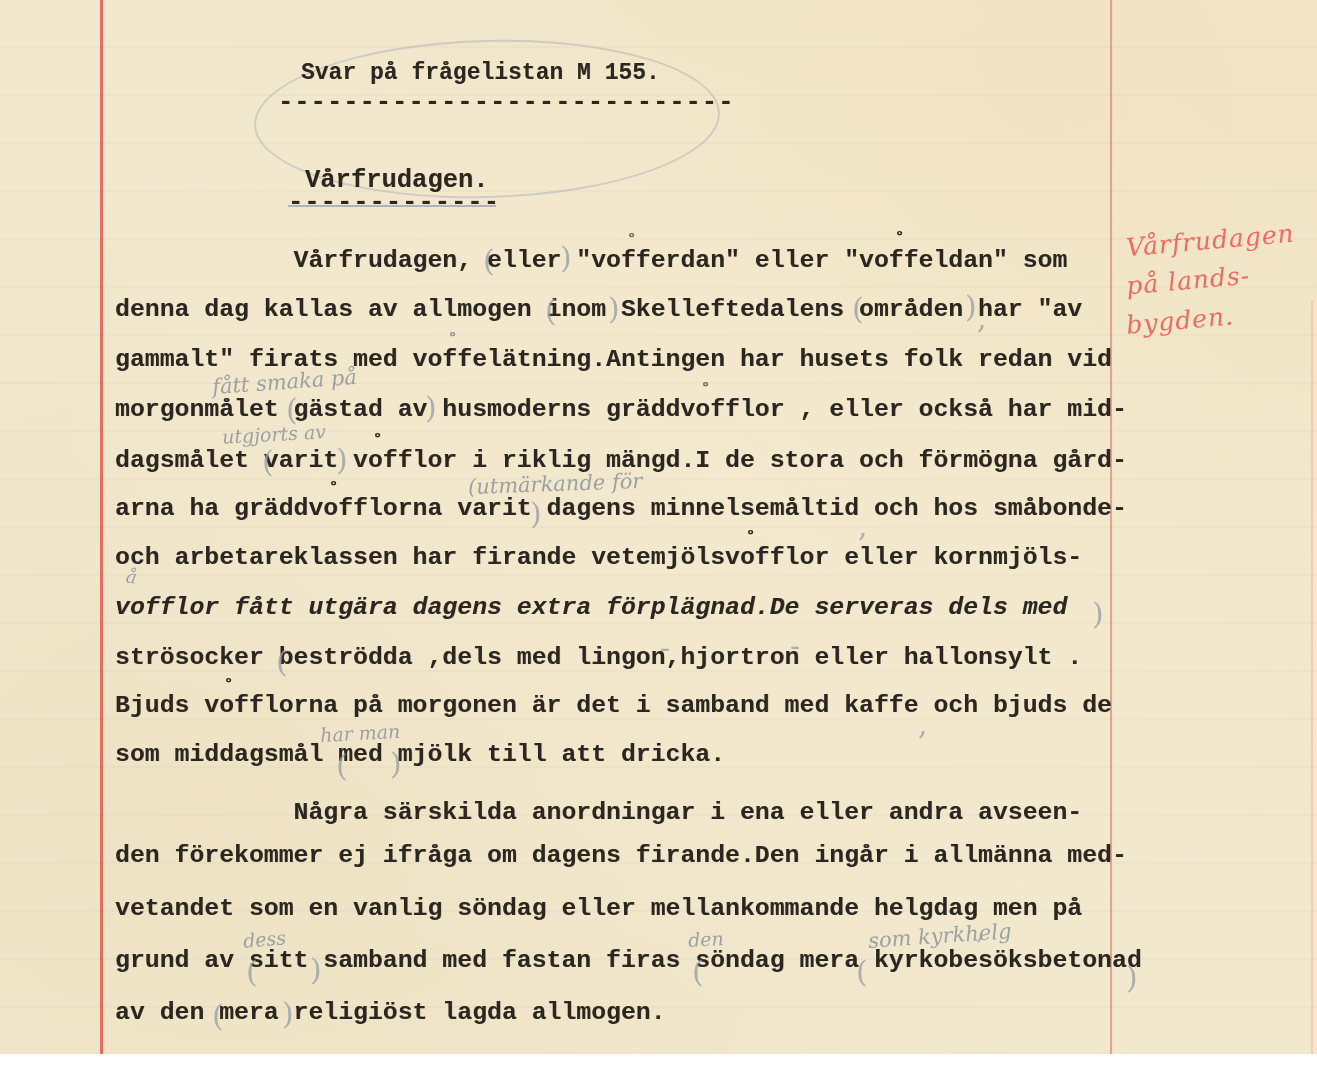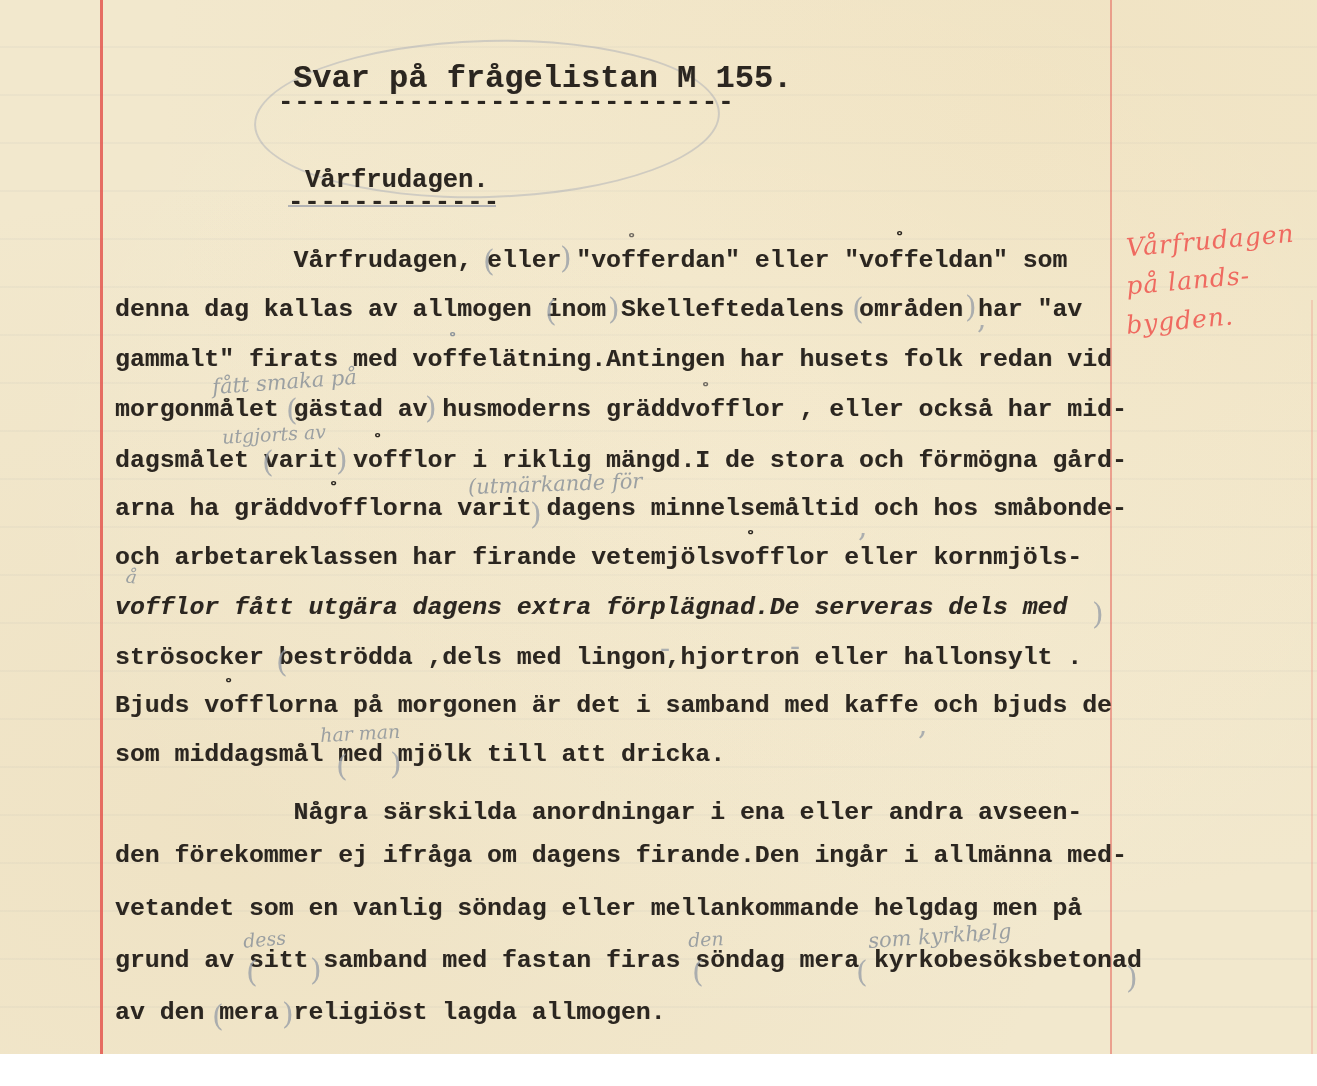--- a/index.html
+++ b/index.html
@@ -14,21 +14,21 @@
            repeating-linear-gradient(180deg,
              rgba(140,150,160,0) 0px, rgba(140,150,160,0) 46px,
              rgba(145,155,165,.14) 47px, rgba(140,150,160,0) 48px);}
   .vline{position:absolute;top:0;}
   .vline.left{left:100px;width:3px;height:1054px;background:#e4574f;opacity:.85;}
   .vline.right{left:1110px;width:2px;height:1054px;background:#e4574f;opacity:.5;}
   .vline.edge{left:1311px;width:2px;top:300px;height:754px;background:#ef8a84;opacity:.3;}
   .typed{position:absolute;font-family:"Liberation Mono",monospace;font-weight:700;
          color:#2b2620;white-space:pre;text-shadow:.4px .4px 0 rgba(43,38,32,.3);}
   .line{left:115px;font-size:24.8px;}
-  .title{left:293px;top:60px;font-size:32px;}
+  .title{left:301px;top:60px;font-size:23px;}
   .title-dashes{left:278px;top:88px;font-size:25.5px;letter-spacing:1px;}
   .heading{left:305px;top:166px;font-size:25.5px;text-align:center;}
   .heading-dashes{left:288px;top:188px;font-size:25.5px;letter-spacing:1px;}
   .heading-rule{position:absolute;left:288px;top:205px;width:208px;height:2px;
                 background:rgba(100,112,150,.45);}
   .title-oval{position:absolute;left:254px;top:40px;width:462px;height:154px;
               border:2px solid rgba(110,122,165,.26);border-radius:50%;
               transform:rotate(-1.5deg);}
   .pencil{position:absolute;font-family:"DejaVu Serif",serif;font-style:italic;
           color:#8d949b;opacity:.85;white-space:pre;}

